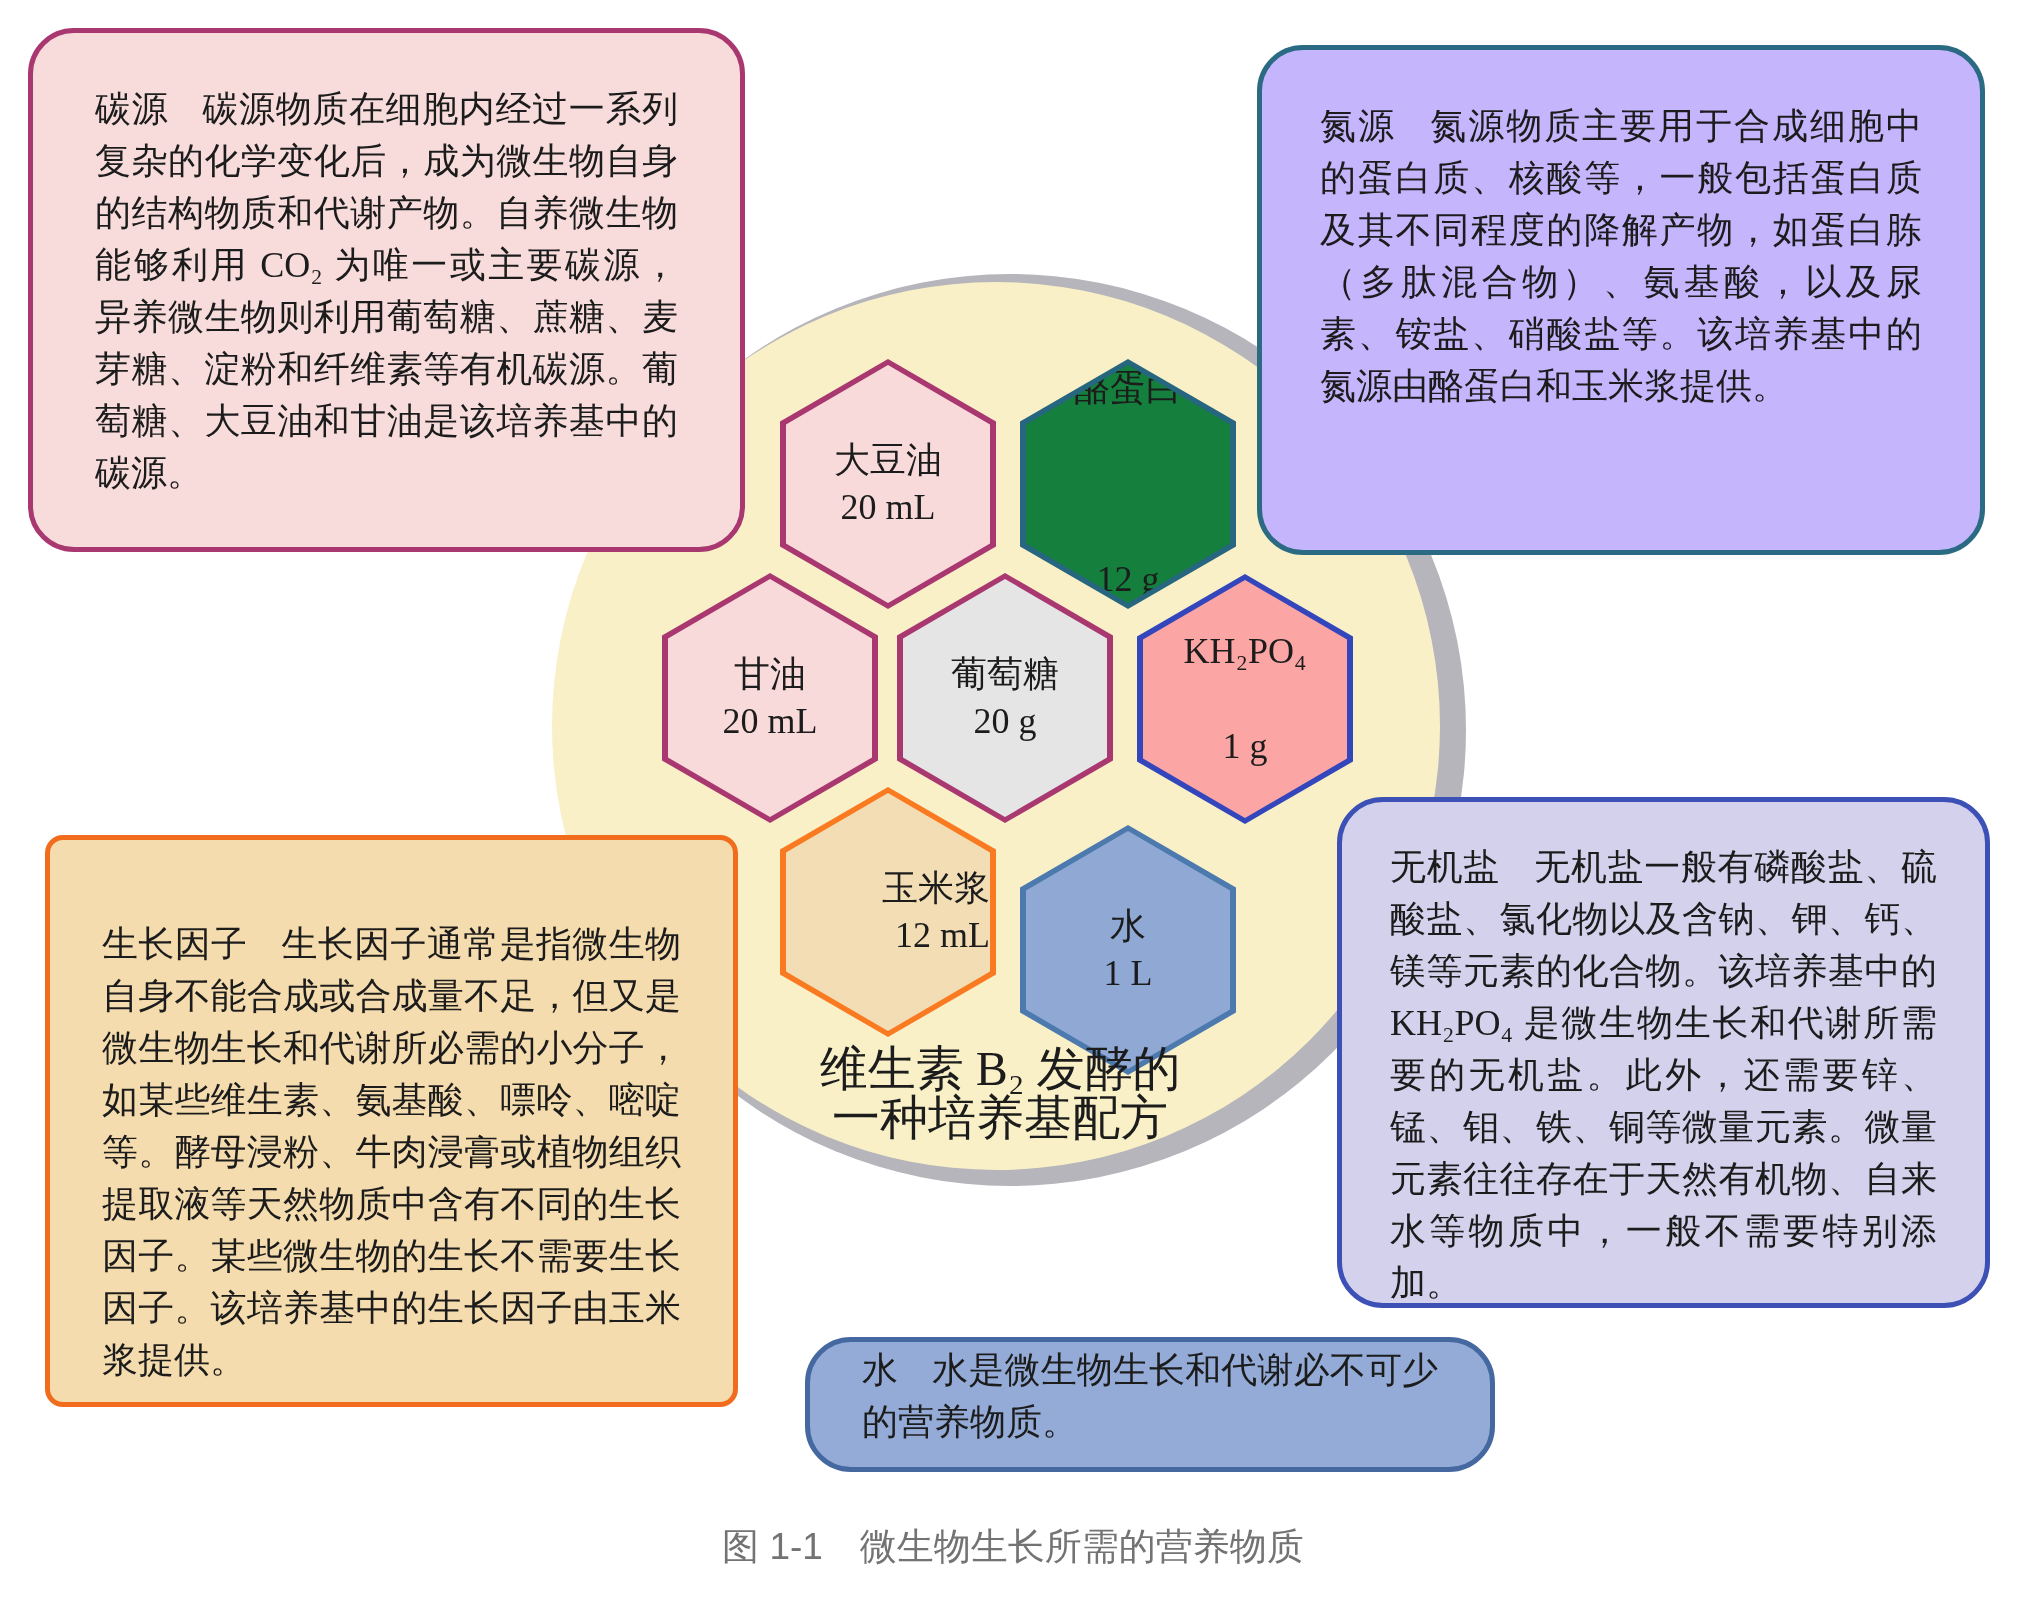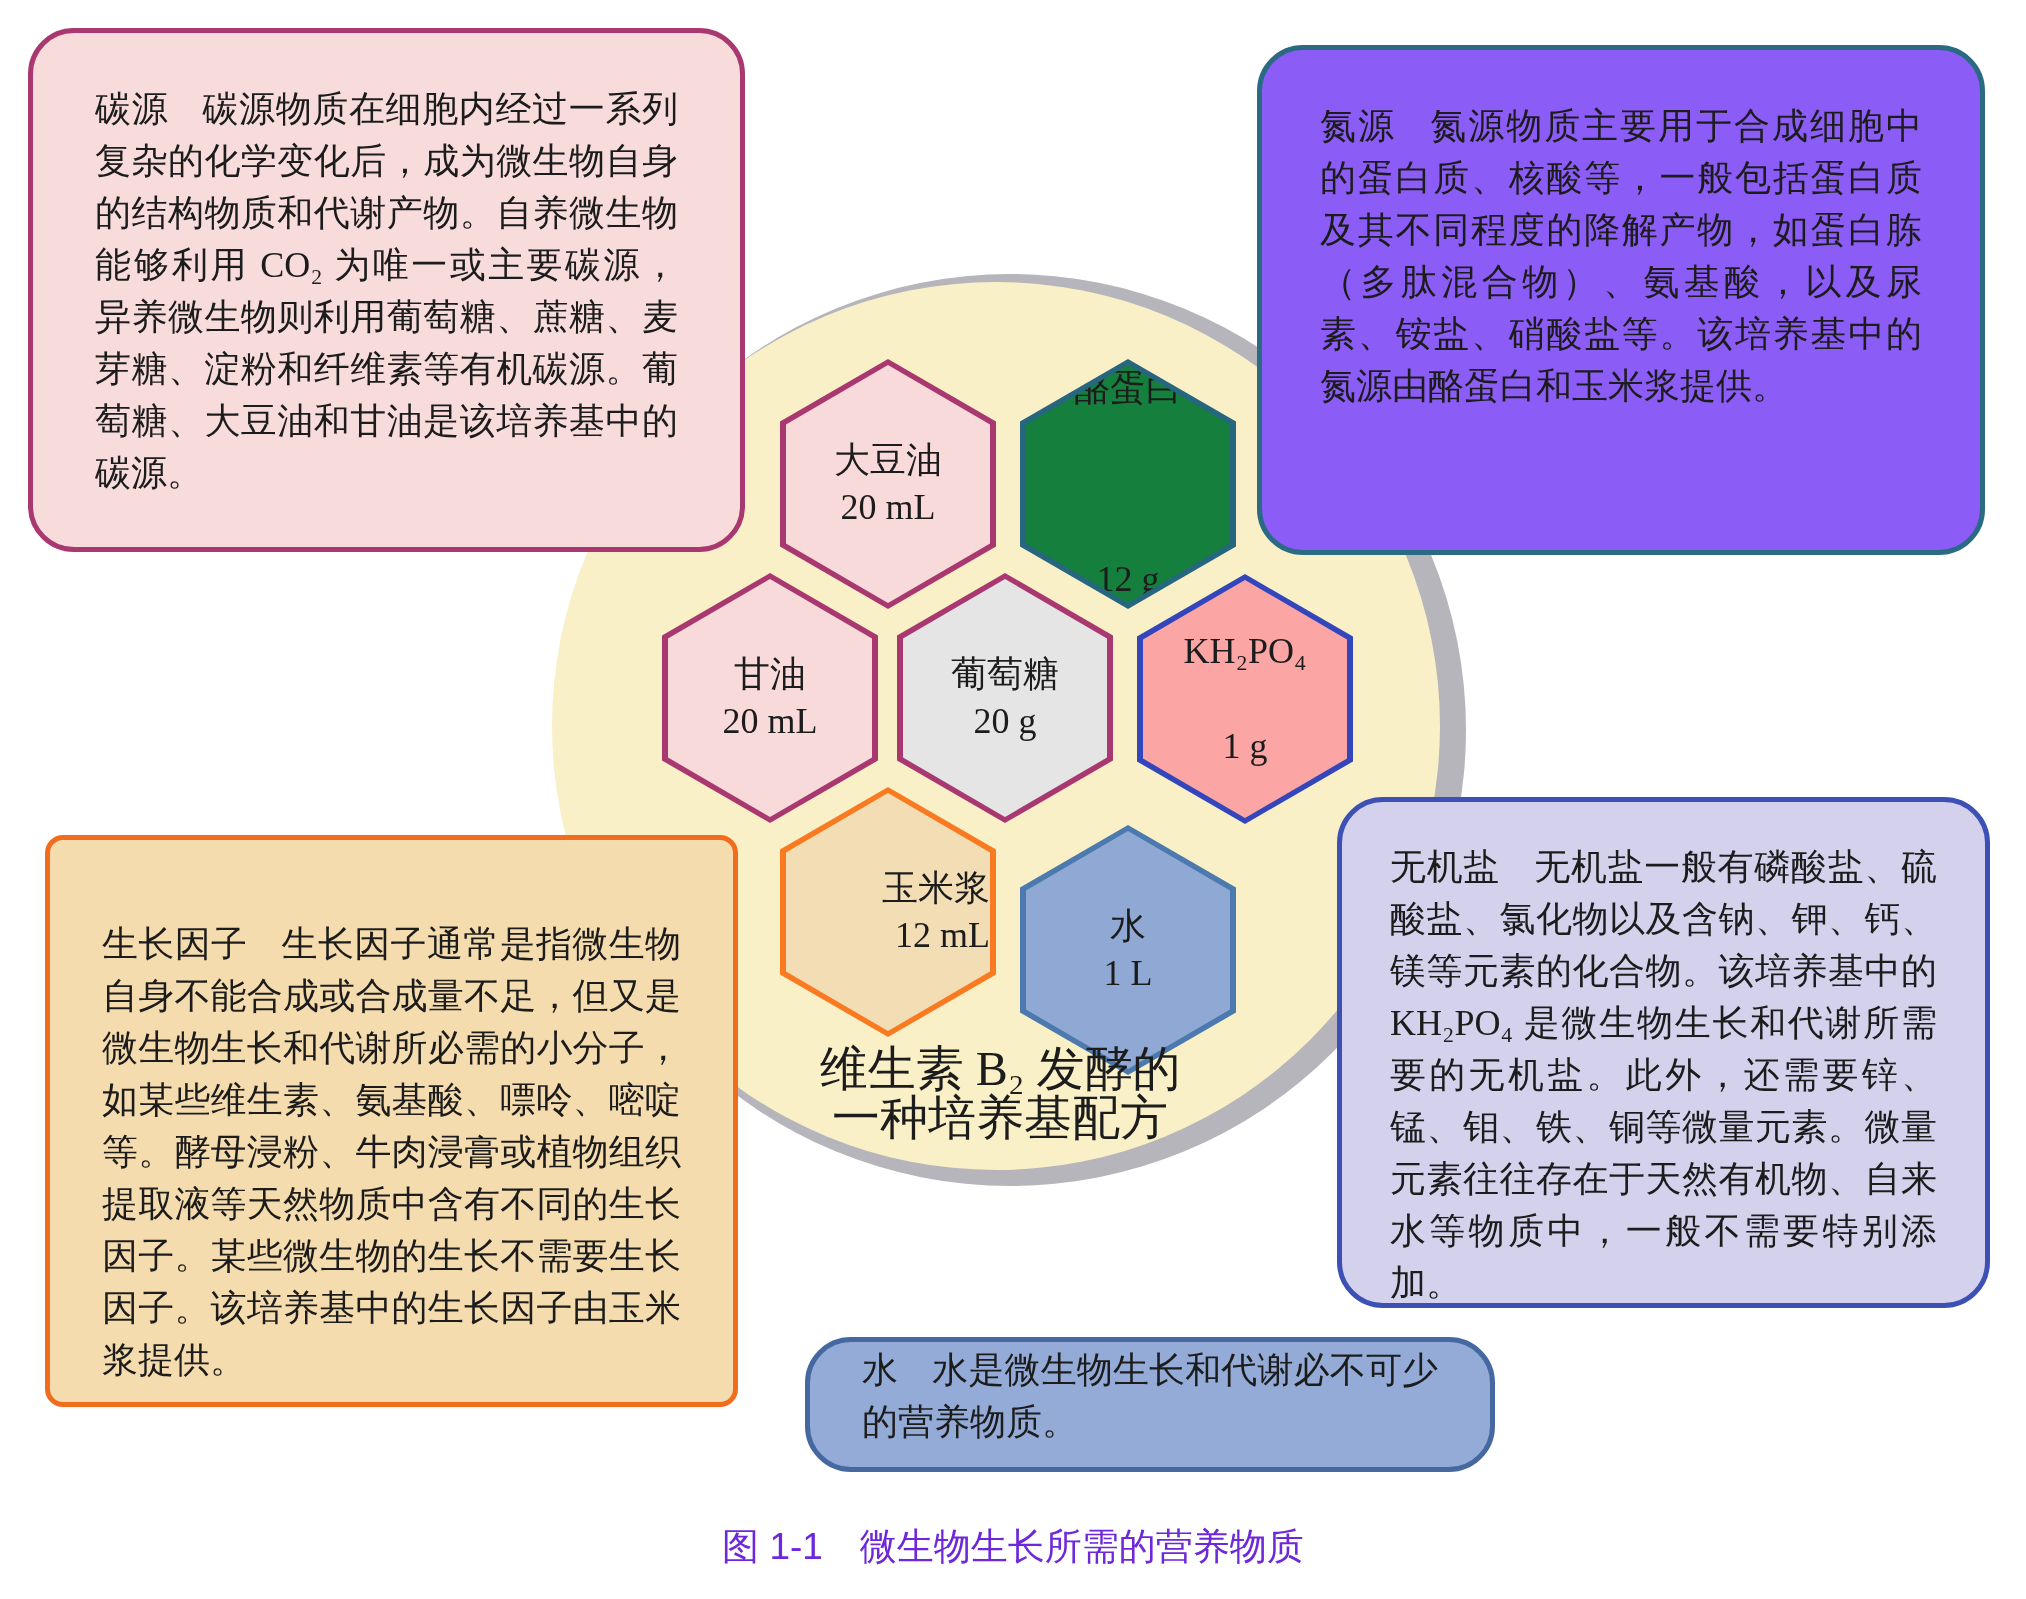--- a/index.html
+++ b/index.html
@@ -35,21 +35,21 @@
   .note p{margin:0;}
   .note-term{margin-right:0.95em;}
   .note-carbon  {left:28px;  top:28px;  width:717px;height:524px;padding:50px 62px 0;}
   .note-nitrogen{left:1257px;top:45px;  width:728px;height:510px;padding:50px 58px 0;}
   .note-growth  {left:45px;  top:835px; width:693px;height:572px;padding:78px 52px 0;}
   .note-mineral {left:1337px;top:797px; width:653px;height:511px;padding:39px 48px 0;}
   .note-water   {left:805px; top:1337px;width:690px;height:135px;padding:2px 52px 0;}
 
   .figure-caption{
     position:absolute;left:0;top:1522px;width:100%;
-    text-align:center;font-size:37px;color:#6d28d9;
+    text-align:center;font-size:37px;color:#737373;
     font-family:"Liberation Sans","DejaVu Sans",sans-serif;
   }
   .hex-1{left:780px; top:359px;}
   .hex-2{left:1020px;top:359px;}
   .hex-3{left:662px; top:573px;}
   .hex-4{left:897px; top:573px;}
   .hex-5{left:1137px;top:574px;}
   .hex-6{left:780px; top:787px;}
   .hex-7{left:1020px;top:825px;}
 </style>
@@ -112,21 +112,21 @@
 
   <div class="dish-caption">
     <div>维生素 B₂ 发酵的</div>
     <div>一种培养基配方</div>
   </div>
 
   <div class="note note-carbon" style="background: rgb(248, 220, 220); border-color: rgb(168, 56, 111);">
     <p><span class="note-term">碳源</span><span>碳源物质在细胞内经过一系列复杂的化学变化后，成为微生物自身的结构物质和代谢产物。自养微生物能够利用 CO₂ 为唯一或主要碳源，异养微生物则利用葡萄糖、蔗糖、麦芽糖、淀粉和纤维素等有机碳源。葡萄糖、大豆油和甘油是该培养基中的碳源。</span></p>
   </div>
 
-  <div class="note note-nitrogen" style="background: #8b5cf6; border-color: rgb(42, 106, 130);">
+  <div class="note note-nitrogen" style="background: #c4b5fd; border-color: rgb(42, 106, 130);">
     <p><span class="note-term">氮源</span><span>氮源物质主要用于合成细胞中的蛋白质、核酸等，一般包括蛋白质及其不同程度的降解产物，如蛋白胨（多肽混合物）、氨基酸，以及尿素、铵盐、硝酸盐等。该培养基中的氮源由酪蛋白和玉米浆提供。</span></p>
   </div>
 
   <div class="note note-growth" style="background: rgb(245, 220, 174); border-color: rgb(242, 108, 30); border-radius: 18px;">
     <p><span class="note-term">生长因子</span><span>生长因子通常是指微生物自身不能合成或合成量不足，但又是微生物生长和代谢所必需的小分子，如某些维生素、氨基酸、嘌呤、嘧啶等。酵母浸粉、牛肉浸膏或植物组织提取液等天然物质中含有不同的生长因子。某些微生物的生长不需要生长因子。该培养基中的生长因子由玉米浆提供。</span></p>
   </div>
 
   <div class="note note-mineral" style="background: rgb(212, 209, 236); border-color: rgb(60, 80, 181);">
     <p><span class="note-term">无机盐</span><span>无机盐一般有磷酸盐、硫酸盐、氯化物以及含钠、钾、钙、镁等元素的化合物。该培养基中的 KH₂PO₄ 是微生物生长和代谢所需要的无机盐。此外，还需要锌、锰、钼、铁、铜等微量元素。微量元素往往存在于天然有机物、自来水等物质中，一般不需要特别添加。</span></p>
   </div>

